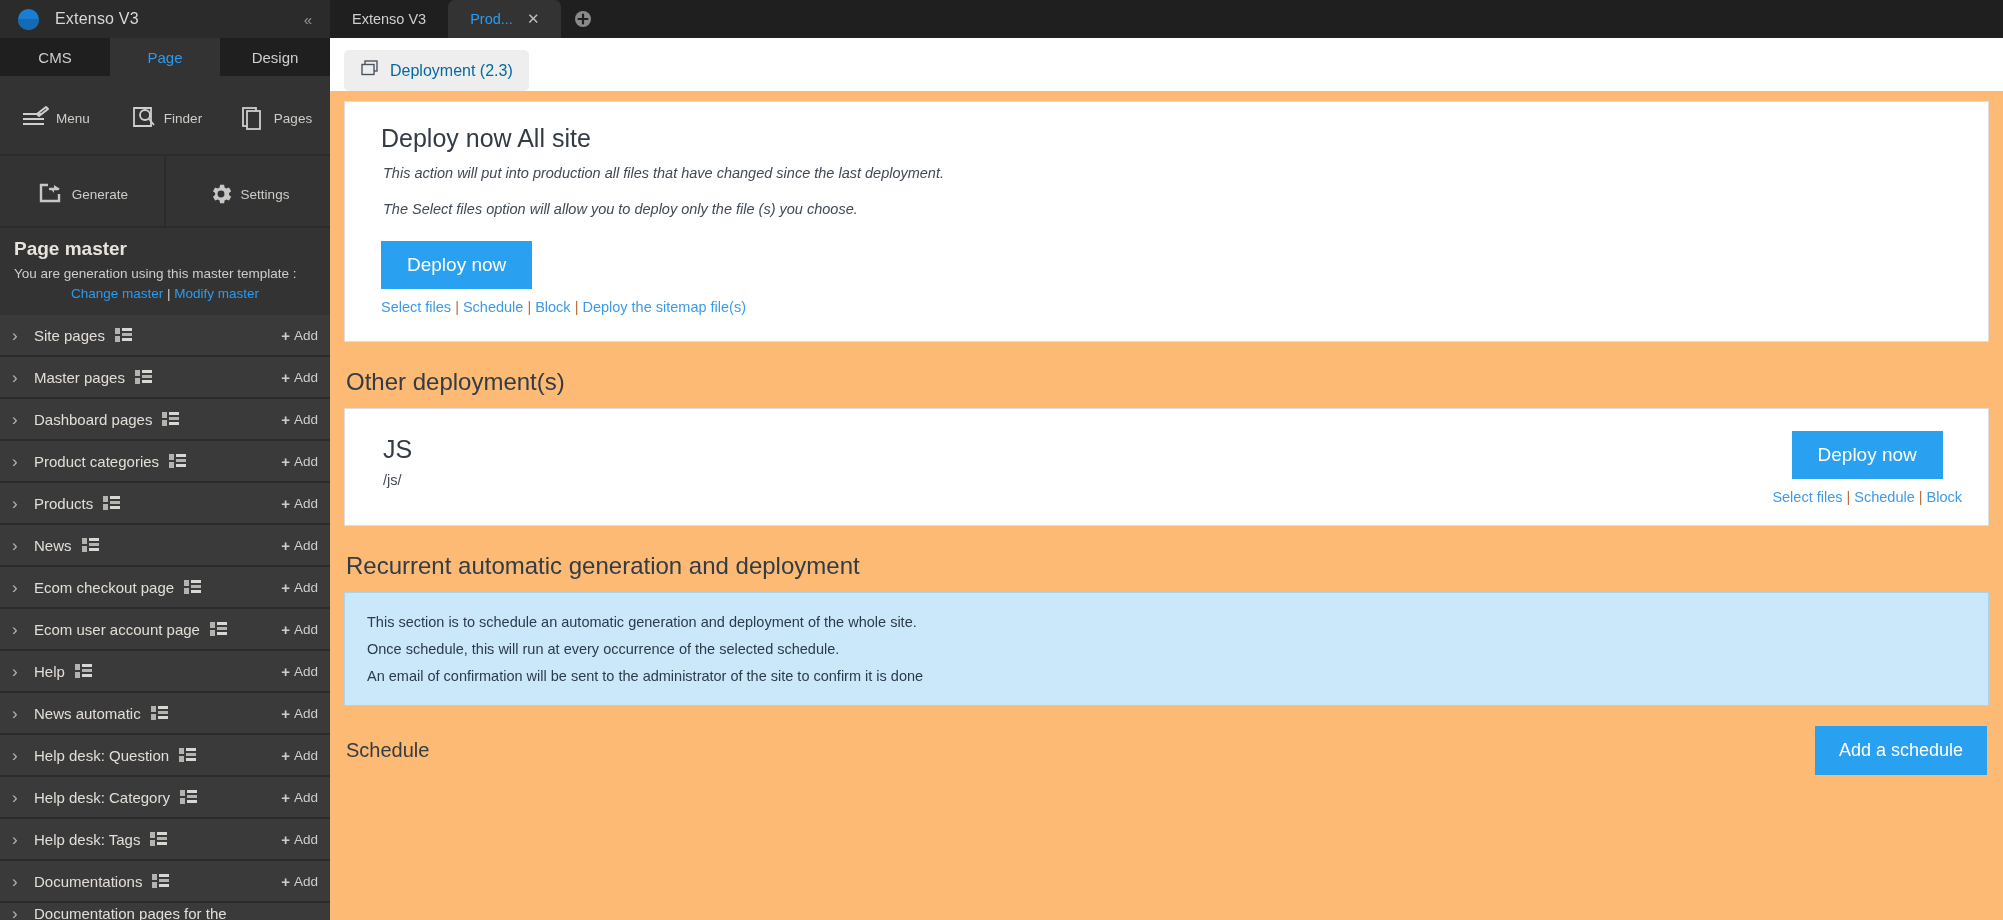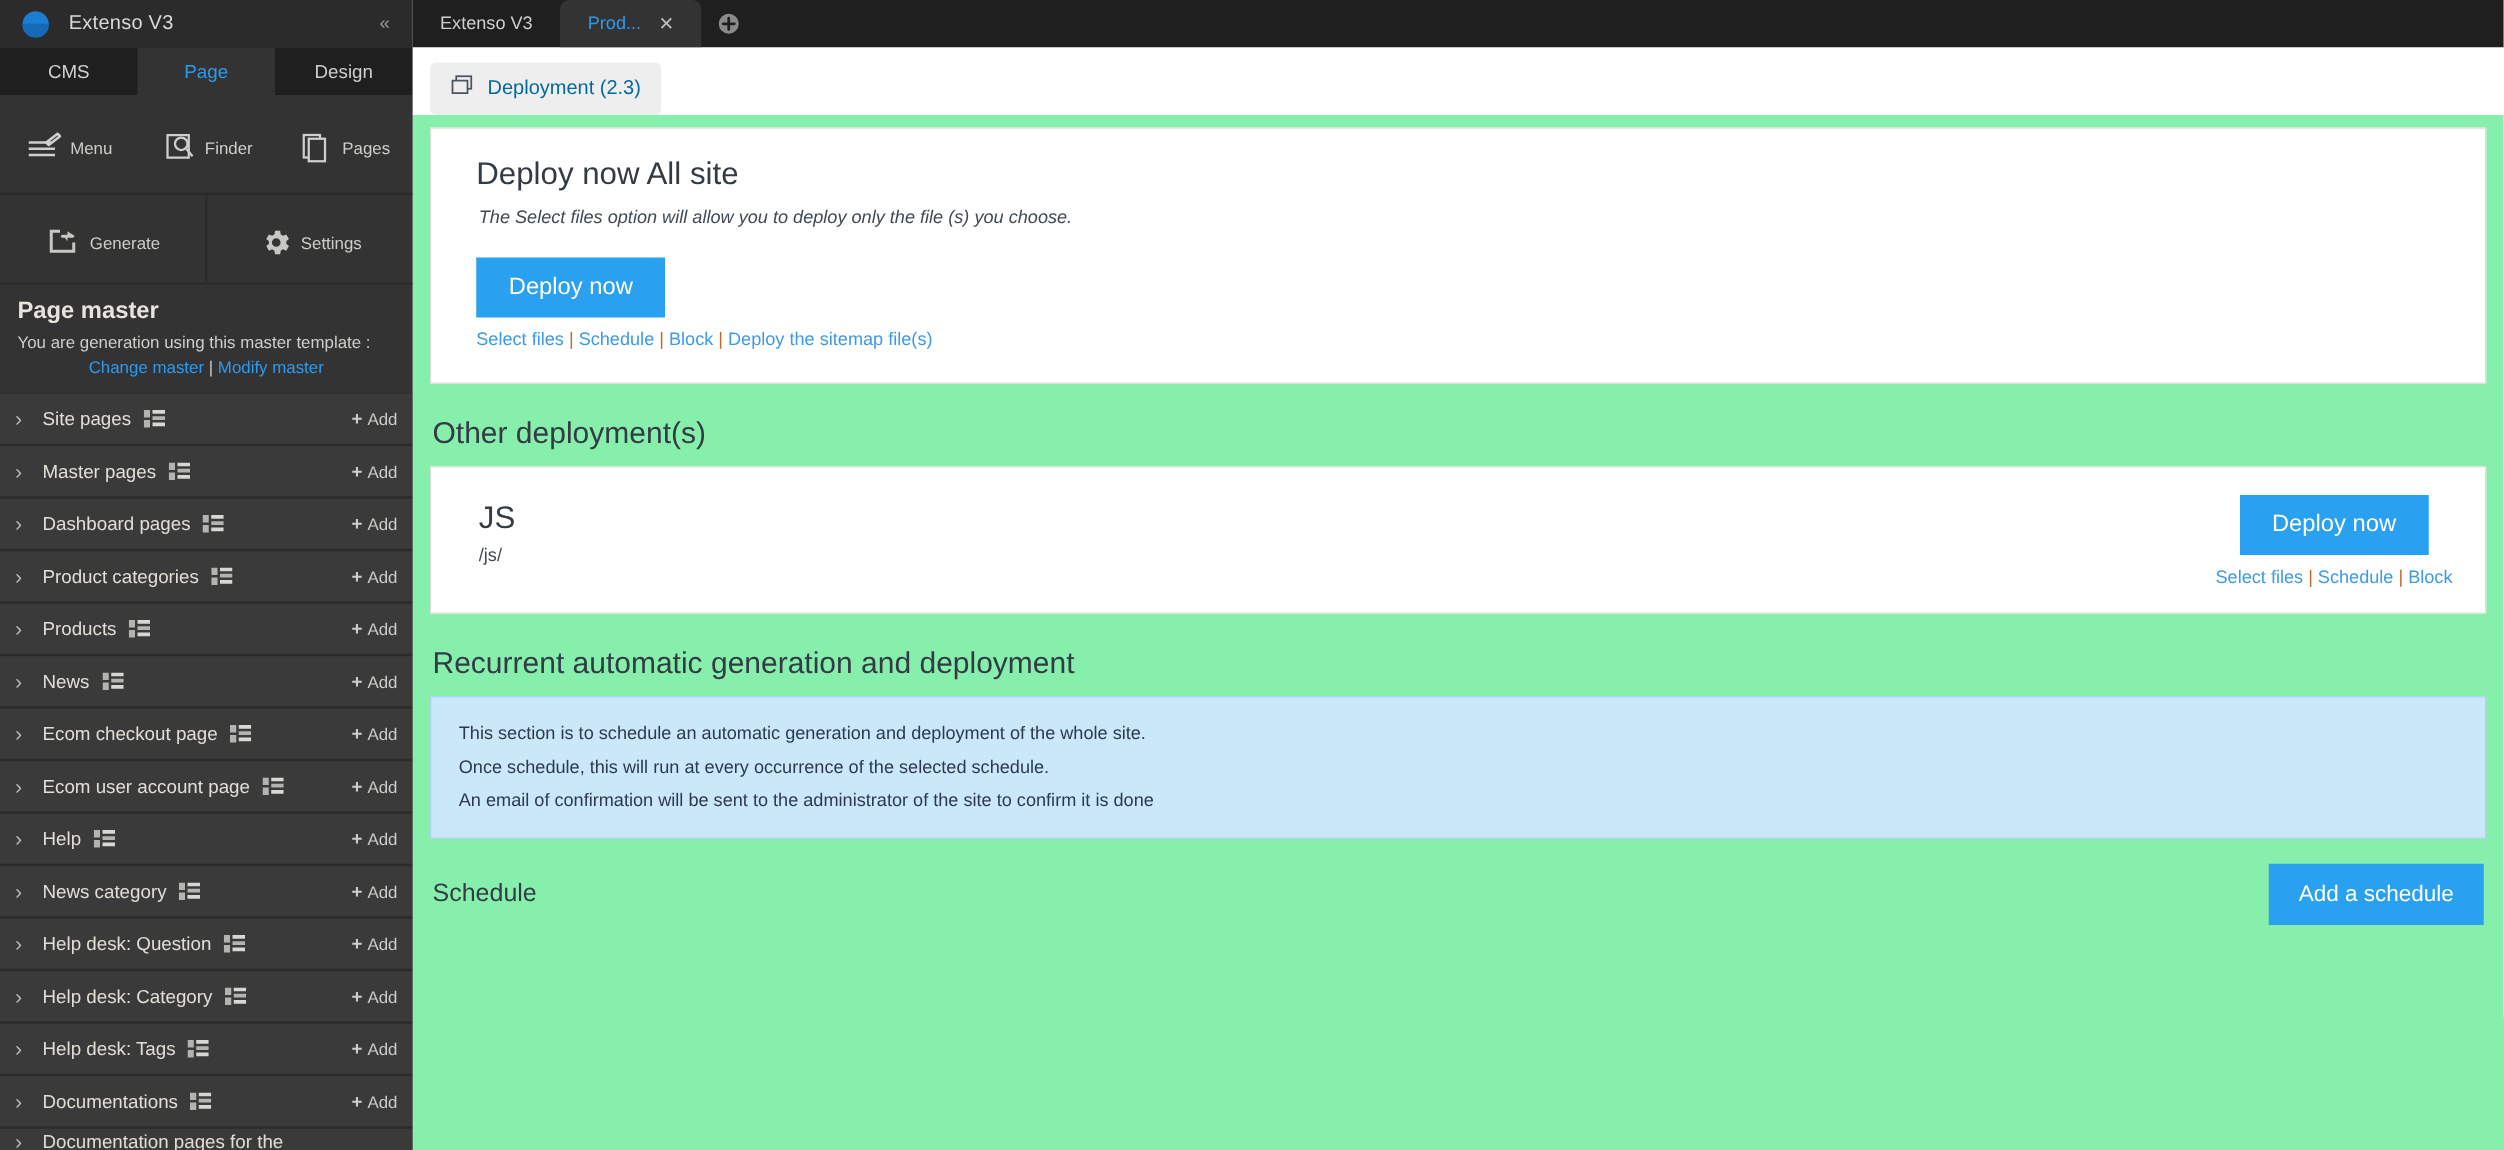--- a/index.html
+++ b/index.html
@@ -118,21 +118,21 @@
     background: #ffffff; padding: 12px 14px 0 14px;
     display: flex; align-items: center;
   }
   .content-tab {
     background: #eeeeee; border-radius: 5px;
     padding: 9px 16px; display: flex; align-items: center; gap: 10px;
     font-size: 16px; color: #0369a1; cursor: pointer;
   }
 
   .content {
-    flex: 1; background: #86efac; padding: 10px 14px 0 14px; overflow: hidden;
+    flex: 1; background: #fdba74; padding: 10px 14px 0 14px; overflow: hidden;
   }
 
   .panel {
     border: 1px solid #dddddd; background: #fff;
     padding: 22px 36px 26px 36px;
   }
   .panel h1 {
     font-size: 25px; font-weight: normal; color: #333b45; margin-bottom: 12px;
   }
   .panel .note {
@@ -423,21 +423,21 @@
             </svg>
           </span>
           <span class="spacer"></span>
           <span class="add">
             <span class="plus">+</span>
             <span>Add</span>
           </span>
         </div>
         <div class="tree-row">
           <span class="chev">›</span>
-          <span class="tlabel">News category</span>
+          <span class="tlabel">News automatic</span>
           <span class="ticon">
             <svg width="17" height="15" viewBox="0 0 17 15">
               <rect x="0" y="0" width="5" height="6" fill="#b5b3af"></rect>
               <rect x="0" y="8" width="5" height="6" fill="#b5b3af"></rect>
               <rect x="7" y="0" width="10" height="3" fill="#d9d7d3"></rect>
               <rect x="7" y="5" width="10" height="3" fill="#b5b3af"></rect>
               <rect x="7" y="10" width="10" height="3" fill="#d9d7d3"></rect>
             </svg>
           </span>
           <span class="spacer"></span>
@@ -552,20 +552,21 @@
           </svg>
         </span>
         <span>Deployment (2.3)</span>
       </div>
     </div>
 
     <div class="content">
 
       <div class="panel">
         <h1>Deploy now All site</h1>
+        <div class="note">This action will put into production all files that have changed since the last deployment.</div>
         <div class="note">The Select files option will allow you to deploy only the file (s) you choose.</div>
         <div style="margin-top:24px;">
           <button class="btn-blue">Deploy now</button>
         </div>
         <div class="linkrow">
           <a>Select files</a><span class="sep">|</span><a>Schedule</a><span class="sep">|</span><a>Block</a><span class="sep">|</span><a>Deploy the sitemap file(s)</a>
         </div>
       </div>
 
       <div class="sec-title">Other deployment(s)</div>

